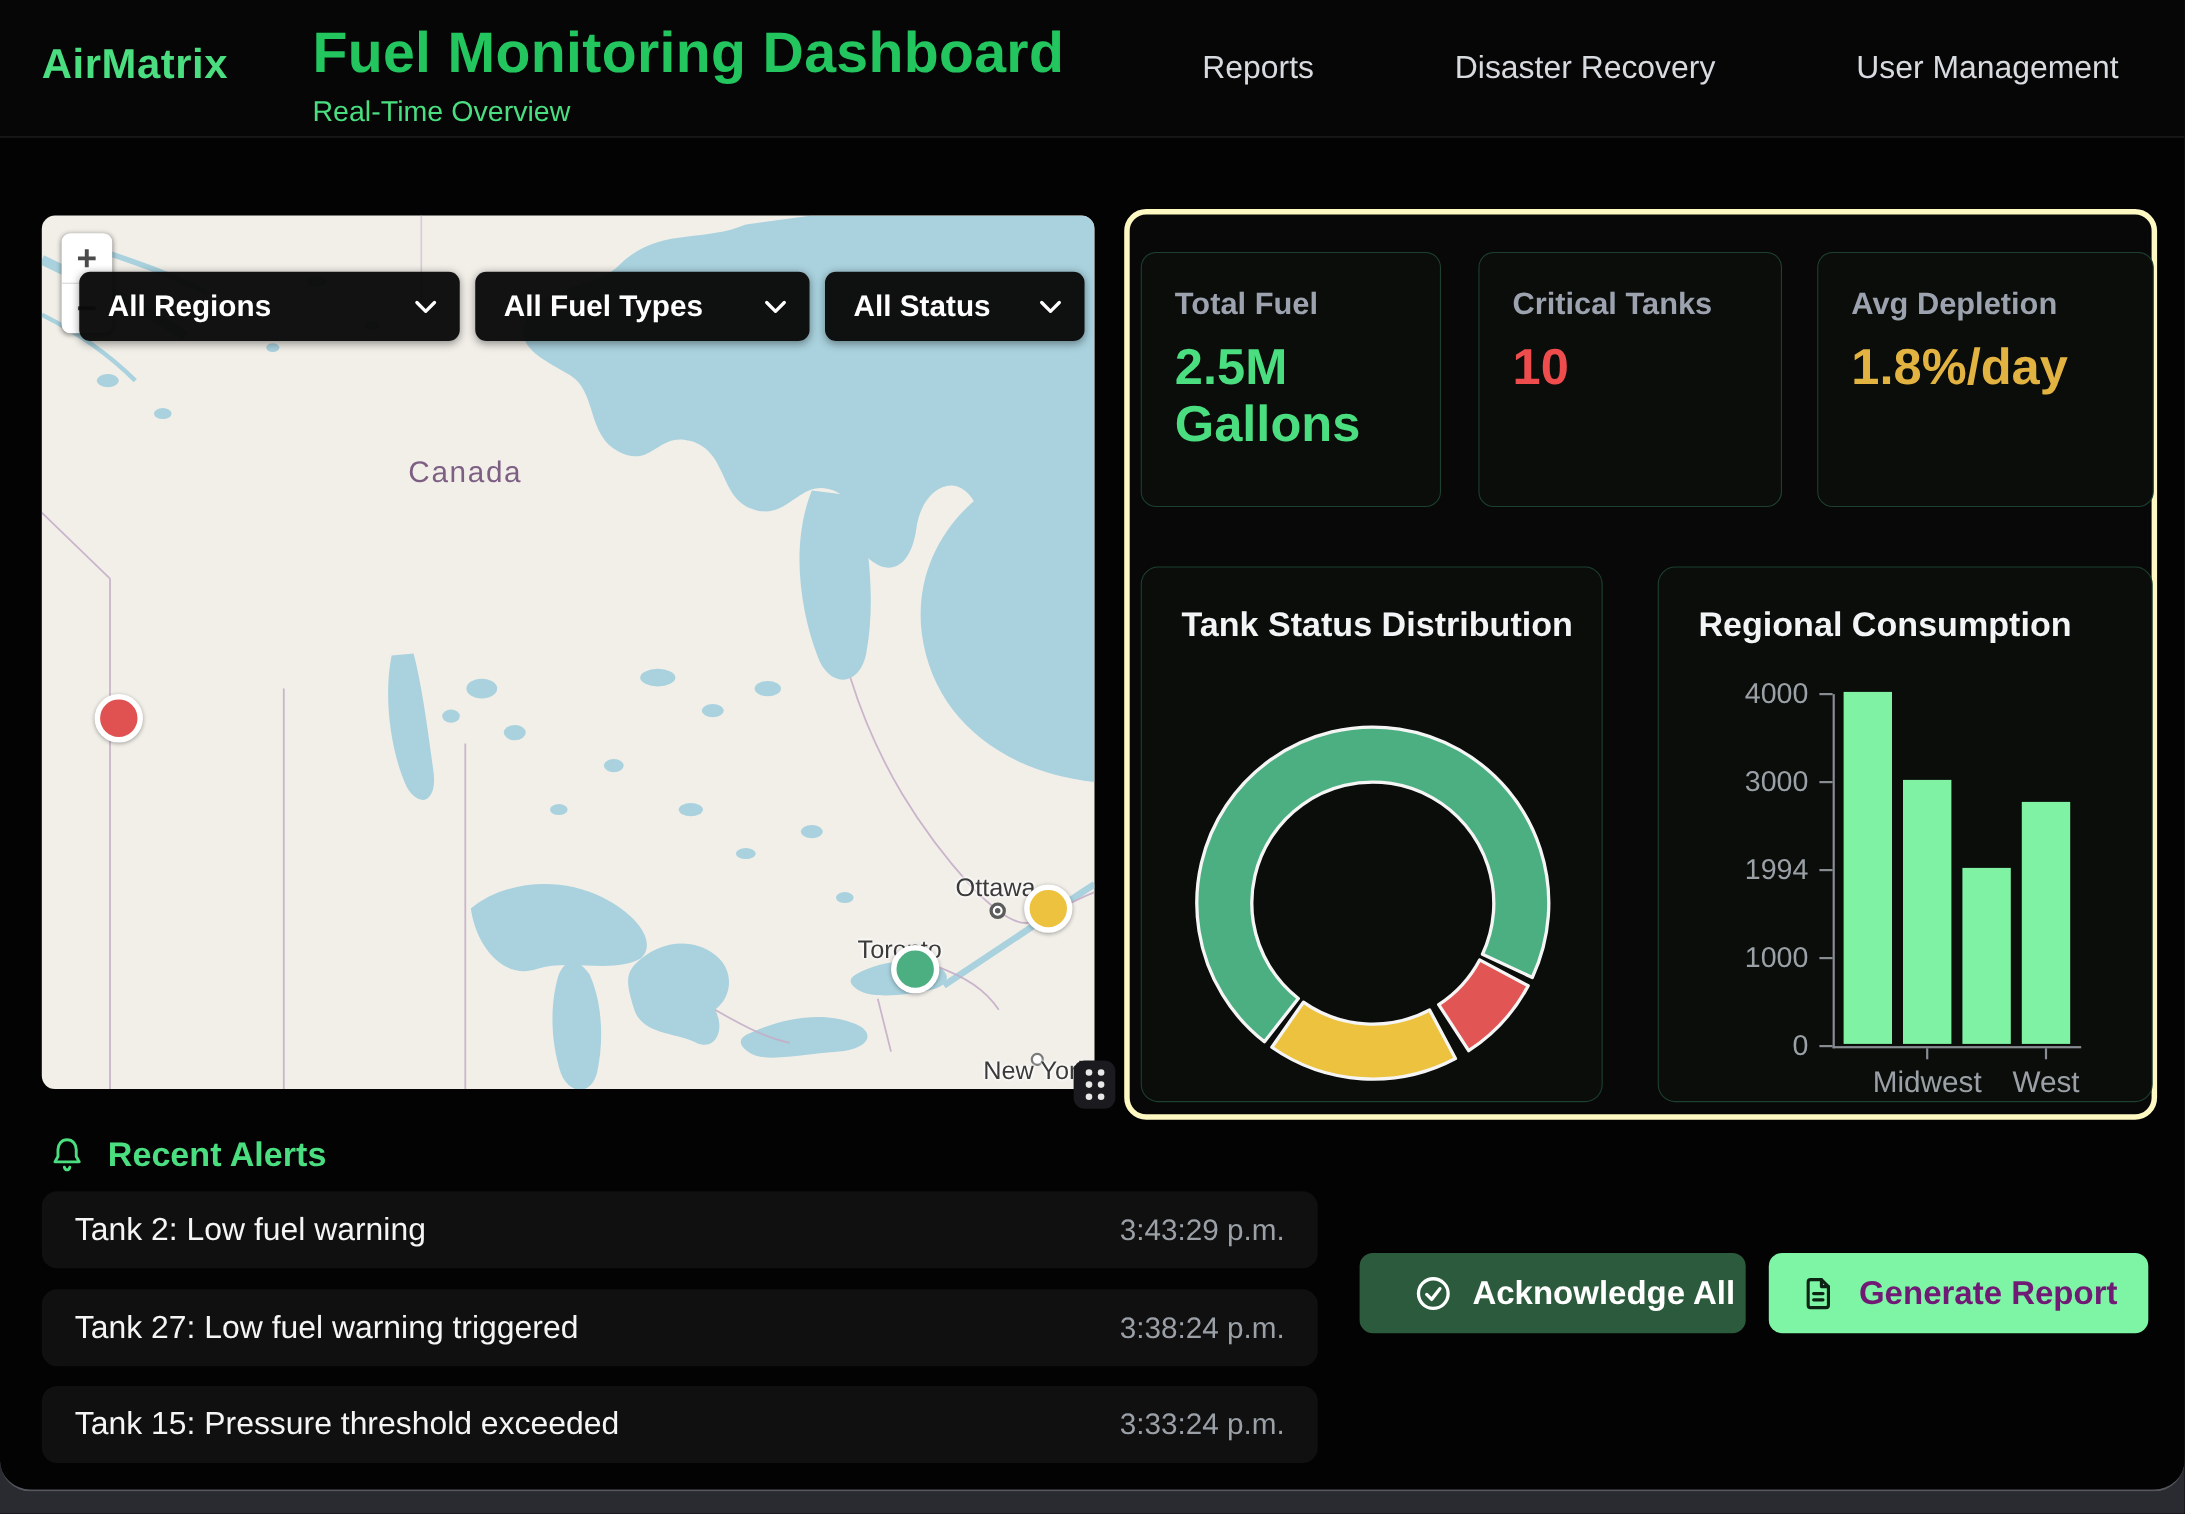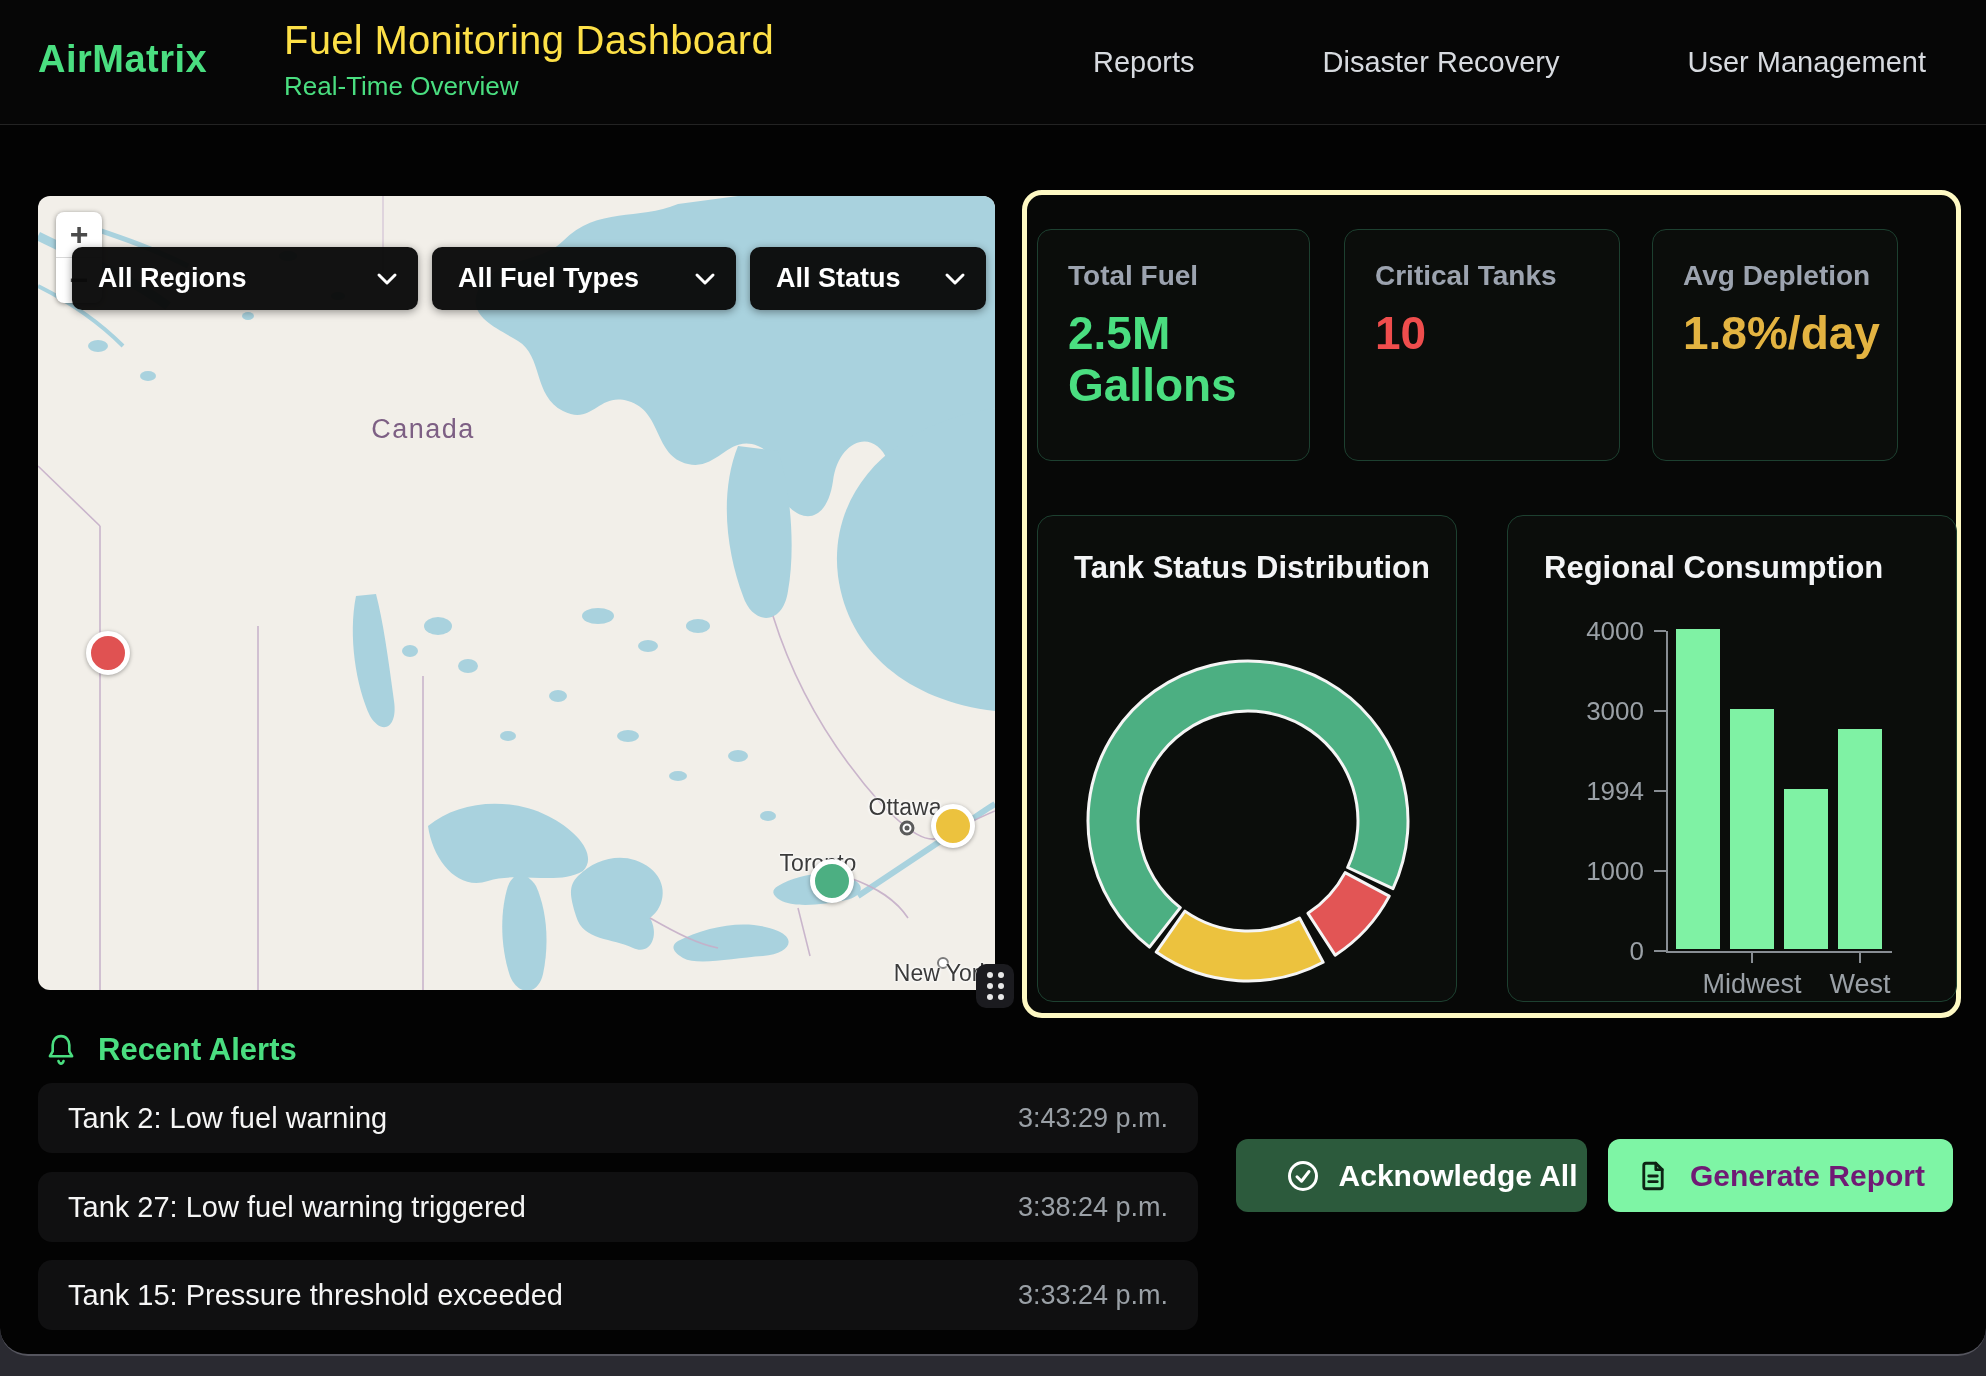--- a/index.html
+++ b/index.html
@@ -18,21 +18,21 @@
   
   .header{
     position:absolute;left:0;top:0;width:100%;height:124px;
     background:#060606;border-bottom:1px solid #232323;
   }
   .brand{
     position:absolute;left:38px;top:38px;
     font-size:38px;font-weight:700;color:var(--brand,#4ade80);letter-spacing:.5px;
   }
   .title-block{position:absolute;left:284px;top:18px;}
-  .page-title{font-size:40px;font-weight:400;color:#fde047;letter-spacing:.3px;}
+  .page-title{font-size:52px;font-weight:700;color:#22c55e;letter-spacing:.3px;}
   .page-subtitle{font-size:26px;font-weight:500;color:var(--brand,#4ade80);margin-top:8px;}
   .nav{
     position:absolute;right:60px;top:0;height:124px;
     display:flex;align-items:center;gap:128px;
   }
   .nav-item{font-size:29px;color:#d7dadf;cursor:pointer;white-space:nowrap;}
   
   .map{
     position:absolute;left:38px;top:196px;width:957px;height:794px;
     background:#f2efe9;border-radius:12px;overflow:hidden;
@@ -281,21 +281,21 @@
   <div class="right-panel">
 
     <div class="stat-card" style="left:10px;width:273px;">
       <div class="stat-label">Total Fuel</div>
       <div class="stat-value" style="color: rgb(74, 222, 128);">2.5M Gallons</div>
     </div>
     <div class="stat-card" style="left:317px;width:276px;">
       <div class="stat-label">Critical Tanks</div>
       <div class="stat-value" style="color: rgb(239, 77, 77);">10</div>
     </div>
-    <div class="stat-card" style="left:625px;width:246px;">
+    <div class="stat-card" style="left:625px;width:306px;">
       <div class="stat-label">Avg Depletion</div>
       <div class="stat-value" style="color: rgb(227, 179, 65);">1.8%/​day</div>
     </div>
 
     <div class="chart-card" style="left:10px;width:420px;">
       <div class="chart-title">Tank Status Distribution</div>
       <svg id="donut-svg" viewBox="0 0 420 487" width="420" height="487" style="position:absolute;inset:0;">
           <path d="M111.49416394789468 431.08172057707554 A160 160 0 1 1 355.009245925864 372.6189218785119 L309.6938565740315 351.48800879147694 A110 110 0 1 0 142.2772377141776 391.6811828967394 Z" fill="#4caf82" stroke="#f5f5f5" stroke-width="3" stroke-linejoin="round"></path>
           <path d="M351.2716148574283 380.11545004574253 A160 160 0 0 1 297.1422456024044 439.1872908712678 L269.910293851653 397.25376247399663 A110 110 0 0 0 307.124235214482 356.641871906448 Z" fill="#e25555" stroke="#f5f5f5" stroke-width="3" stroke-linejoin="round"></path>
           <path d="M285.11545004574253 446.2716148574283 A160 160 0 0 1 118.22777018383266 436.06432708623873 L146.90659200138495 395.10672487178914 A110 110 0 0 0 261.641871906448 402.1242352144819 Z" fill="#ecc23e" stroke="#f5f5f5" stroke-width="3" stroke-linejoin="round"></path>

